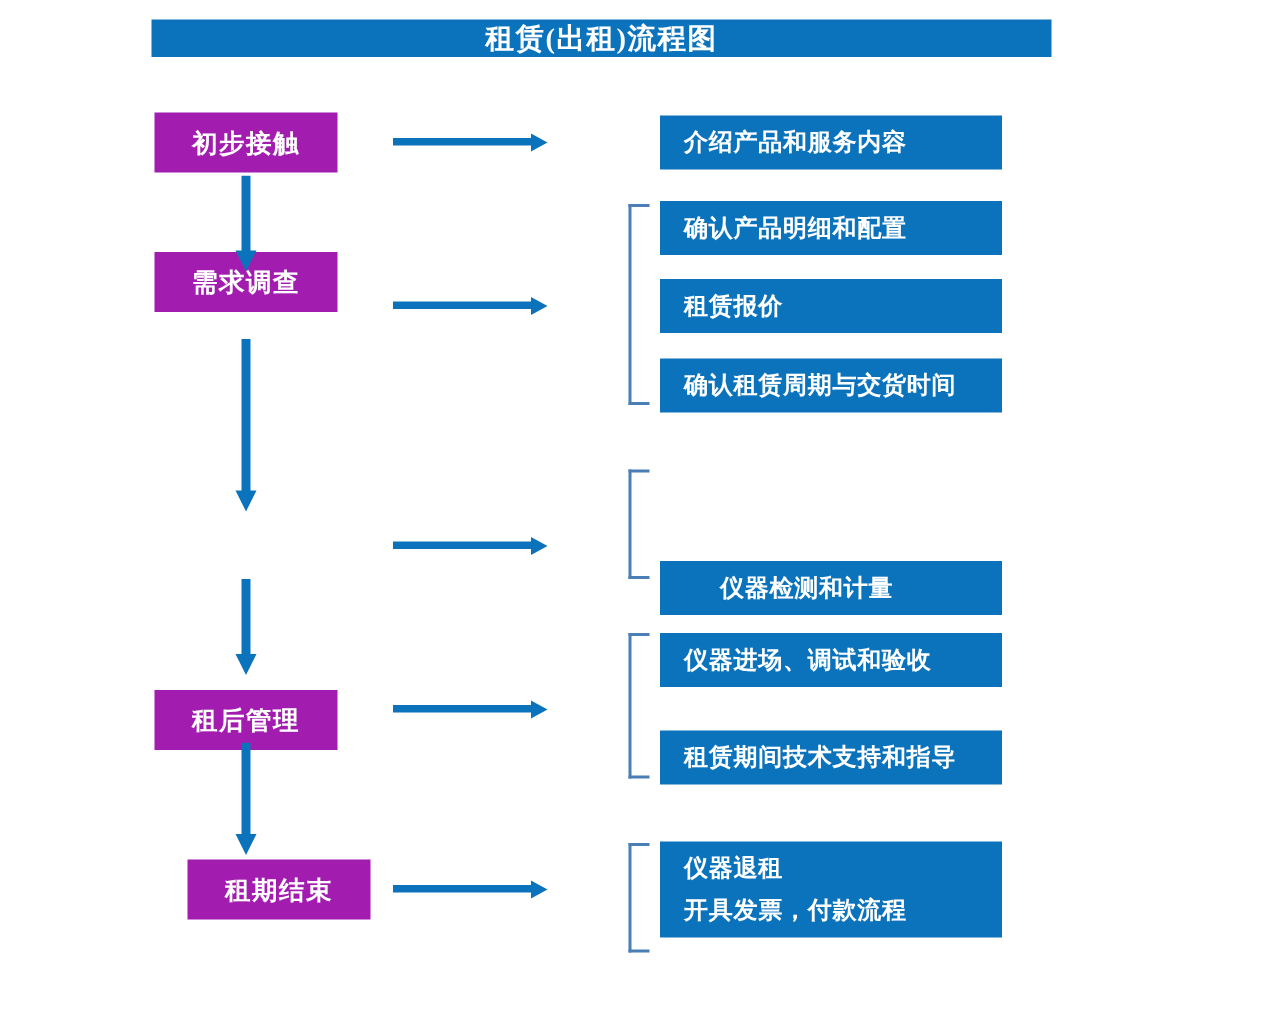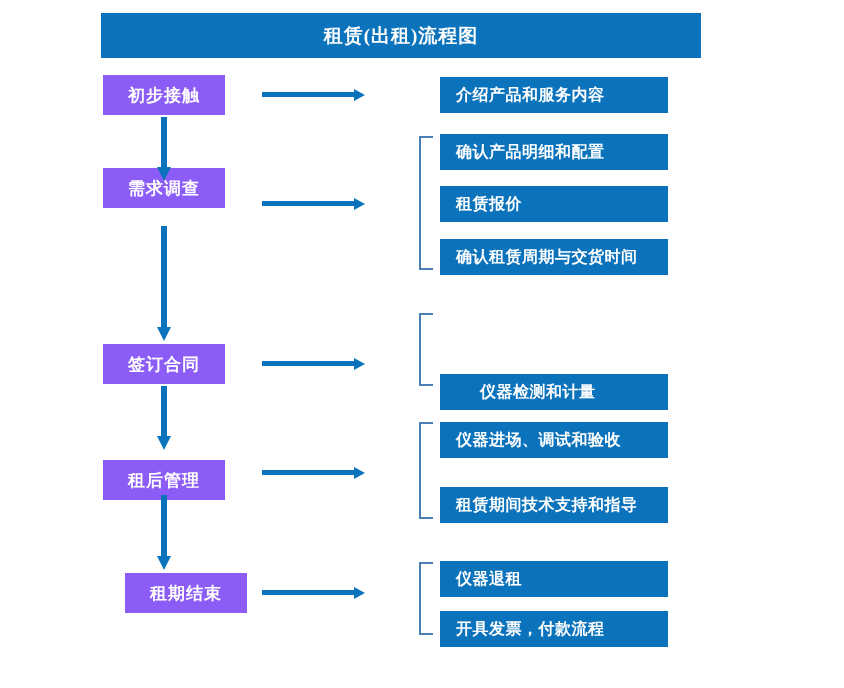--- a/index.html
+++ b/index.html
@@ -16,36 +16,36 @@
   #chart {
     position: relative;
     width: 844px;
     height: 688px;
   }
   .title-banner {
     position: absolute;
     left: 101px;
     top: 13px;
     width: 600px;
-    height: 45px;
+    height: 25px;
     background: #0B72BC;
     color: #ffffff;
     font-size: 19px;
     font-weight: bold;
     display: flex;
     align-items: center;
     justify-content: center;
     letter-spacing: 1px;
   }
   .stage-box {
     position: absolute;
     left: 103px;
     width: 122px;
     height: 40px;
-    background: #8b5cf6;
+    background: #a21caf;
     color: #ffffff;
     font-size: 17px;
     font-weight: bold;
     display: flex;
     align-items: center;
     justify-content: center;
     letter-spacing: 1px;
   }
   .detail-box {
     position: absolute;
@@ -85,21 +85,20 @@
 </style>
 </head>
 <body>
 
 <div id="chart">
 
   <div class="title-banner">租赁(出租)流程图</div>
 
   <div class="stage-box" style="top:75px;">初步接触</div>
   <div class="stage-box" style="top:168px;">需求调查</div>
-  <div class="stage-box" style="top:344px;">签订合同</div>
   <div class="stage-box" style="top:447px;margin-top:13px;">租后管理</div>
   <div class="stage-box" style="top:573px;margin-left:22px;">租期结束</div>
 
   <div class="v-arrow" style="top:117px; height:65px;">
     <svg width="18" height="65" viewBox="0 0 18 65" xmlns="http://www.w3.org/2000/svg">
       <rect x="6" y="0" width="6" height="52" fill="#0B72BC"></rect>
       <polygon points="2,50 16,50 9,64" fill="#0B72BC"></polygon>
     </svg>
   </div>
   <div class="v-arrow" style="top:226px; height:116px;">
@@ -158,15 +157,15 @@
   <div class="bracket" style="top:562px; height:73px;"></div>
 
   <div class="detail-box" style="top:77px;">介绍产品和服务内容</div>
   <div class="detail-box" style="top:186px;">租赁报价</div>
   <div class="detail-box" style="top:134px;">确认产品明细和配置</div>
   <div class="detail-box" style="top:239px;">确认租赁周期与交货时间</div>
   <div class="detail-box" style="top:374px;padding-left:40px;">仪器检测和计量</div>
   <div class="detail-box" style="top:422px;">仪器进场、调试和验收</div>
   <div class="detail-box" style="top:487px;">租赁期间技术支持和指导</div>
   <div class="detail-box" style="top:561px;">仪器退租</div>
-  <div class="detail-box" style="top:611px;">开具发票，付款流程</div>
+  <div class="detail-box" style="top:589px;">开具发票，付款流程</div>
 
 </div>
 
 </body></html>

